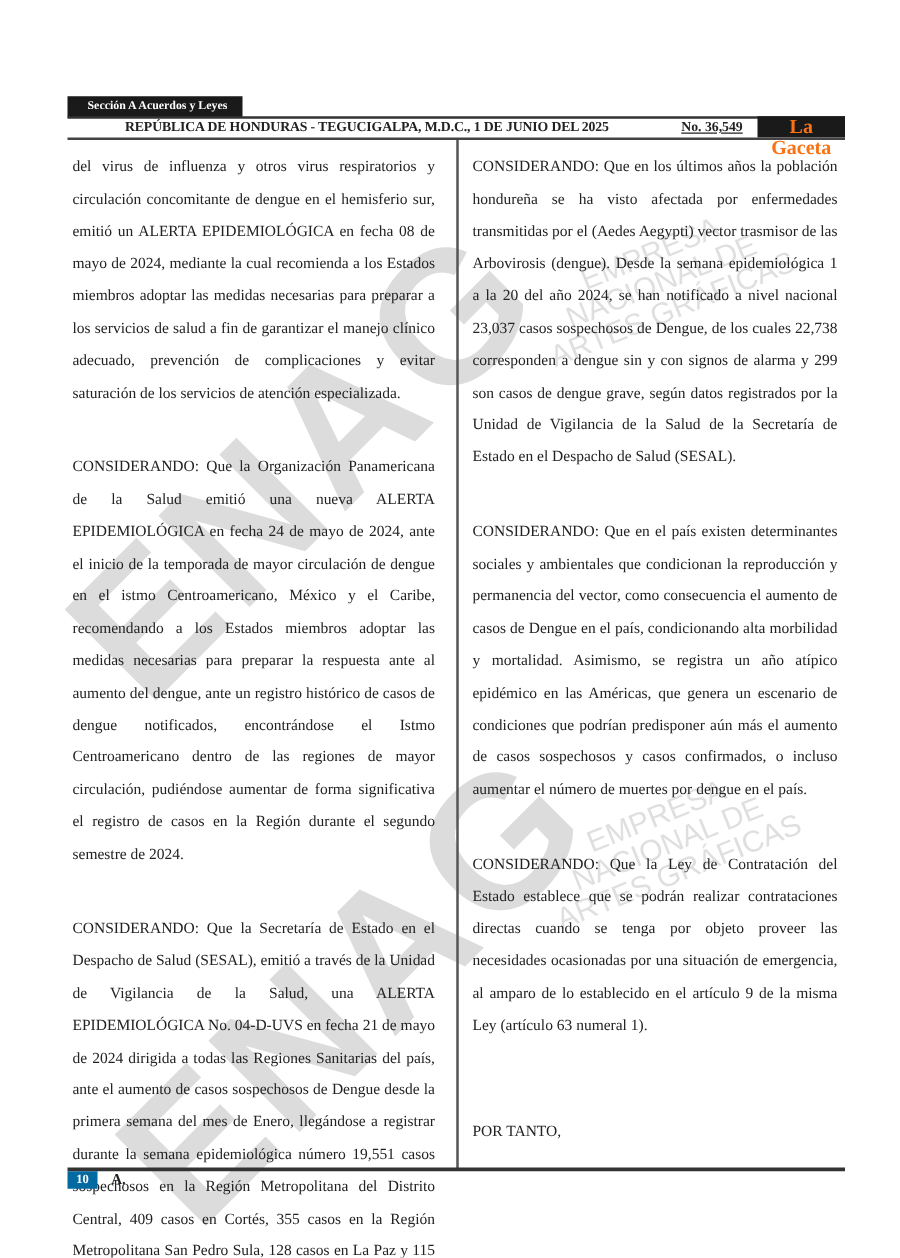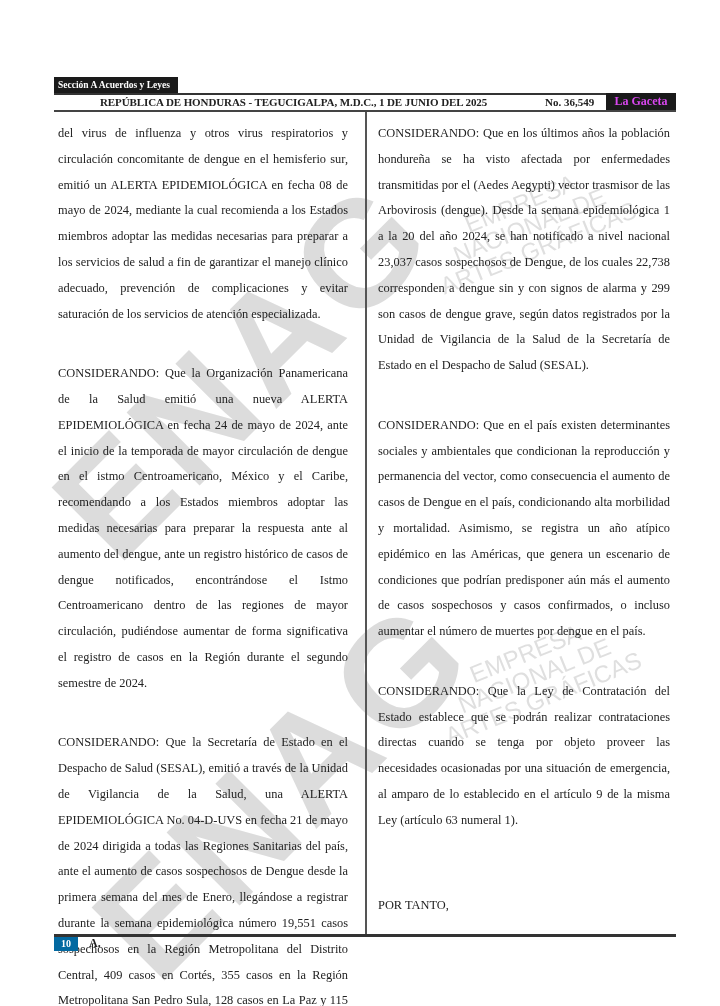--- a/index.html
+++ b/index.html
@@ -1,26 +1,26 @@
 <!DOCTYPE html>
 <html><head>
 <meta charset="utf-8">
 <style>
   html, body { margin:0; padding:0; }
   body { width:720px; height:1006px; background:#ffffff; position:relative; overflow:hidden;
          font-family:"Liberation Serif", serif; color:#222; }
   .page { position:absolute; left:0; top:0; width:720px; height:1006px; }
-  .section-tab { position:absolute; left:54px; top:77px; width:124px; height:17px; background:#1a1a1a;
-         color:#fff; font-size:9.5px; font-weight:bold; line-height:17px; padding-left:4px; box-sizing:border-box; }
+  .section-tab { position:absolute; left:54px; top:77px; width:140px; height:17px; background:#1a1a1a;
+         color:#fff; font-size:9.5px; font-weight:bold; line-height:17px; padding-left:16px; box-sizing:border-box; }
   .header-line-top { position:absolute; left:54px; top:93px; width:622px; height:2px; background:#333; }
   .header-line-bottom { position:absolute; left:54px; top:110px; width:622px; height:2px; background:#444; }
   .header-title { position:absolute; left:100px; top:95px; font-size:11px; font-weight:bold; line-height:15px; letter-spacing:-0.1px; }
-  .header-number { position:absolute; left:545px; top:95px; font-size:11px; font-weight:bold; line-height:15px; }
-  .header-brand { position:absolute; left:606px; top:93px; width:70px; height:17px; background:#1a1a1a; color:#d946ef;
-         font-size:12px; font-weight:bold; line-height:17px; text-align:center; }
+  .header-number { position:absolute; left:545px; top:95px; font-size:11px; font-weight:bold; line-height:15px;text-decoration:underline; }
+  .header-brand { position:absolute; left:606px; top:93px; width:70px; height:17px; background:#1a1a1a; color:#f97316;
+         font-size:16px; font-weight:bold; line-height:17px; text-align:center; }
   .col-divider { position:absolute; left:365px; top:112px; width:2px; height:823px; background:#555; }
   .footer-line { position:absolute; left:54px; top:934px; width:622px; height:3px; background:#333; }
   .page-num { position:absolute; left:54px; top:937px; width:24px; height:14px; background:#0369a1; color:#fff;
          font-size:10px; font-weight:bold; line-height:14px; text-align:center; }
   .page-suffix { position:absolute; left:89px; top:936px; font-size:12px; font-weight:bold; line-height:15px; }
   .col { position:absolute; font-size:12.4px; line-height:25.8px; text-align:justify; }
   .col p { margin:4px; text-align:justify; text-align-last:left; }
   .col-left { left:54px; top:117px; width:298px; }
   .col-right { left:374px; top:117px; width:300px; }
   .gap { height:25.8px; }

